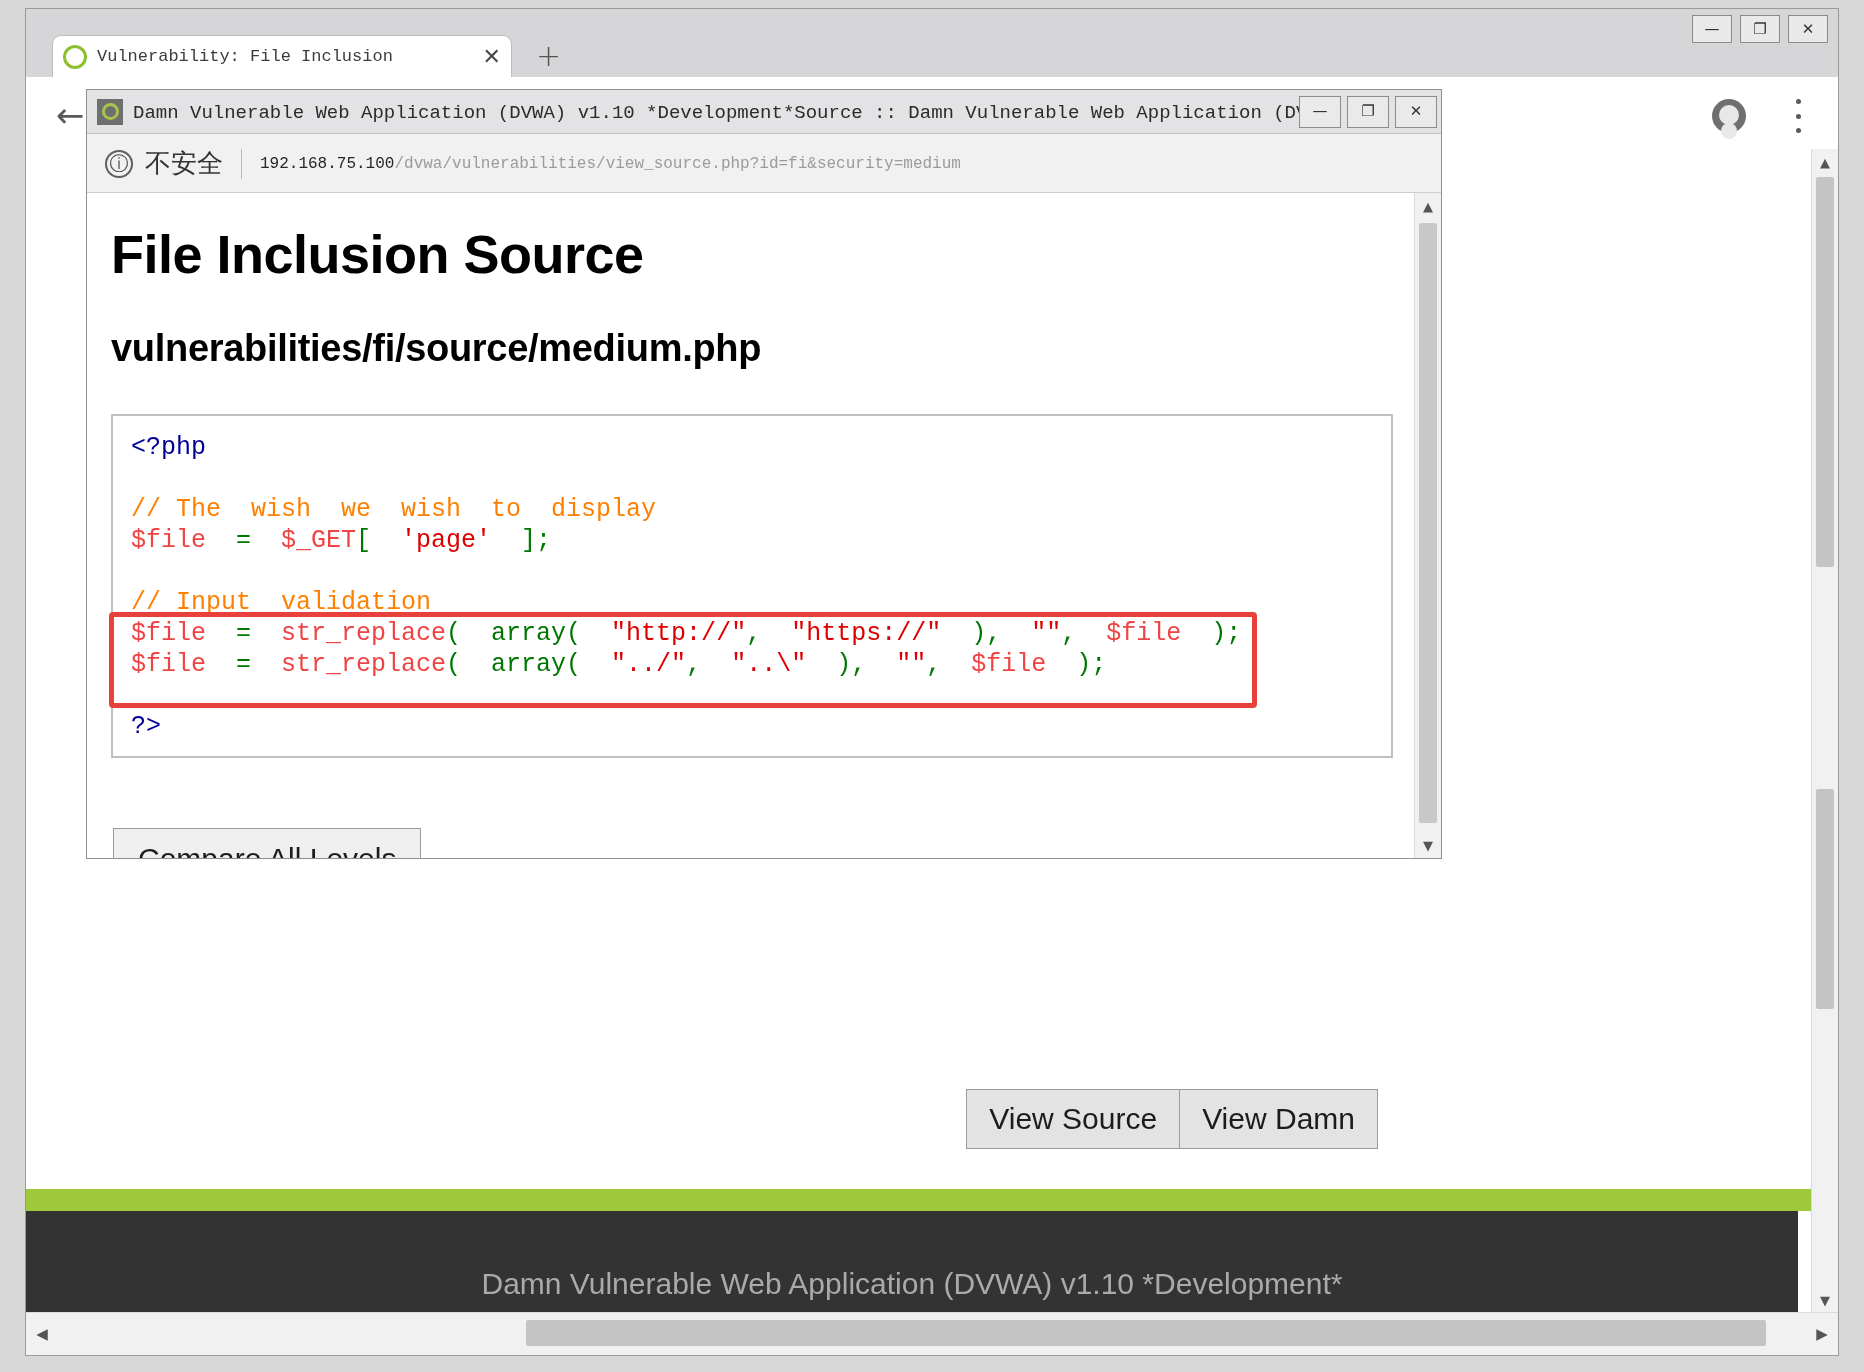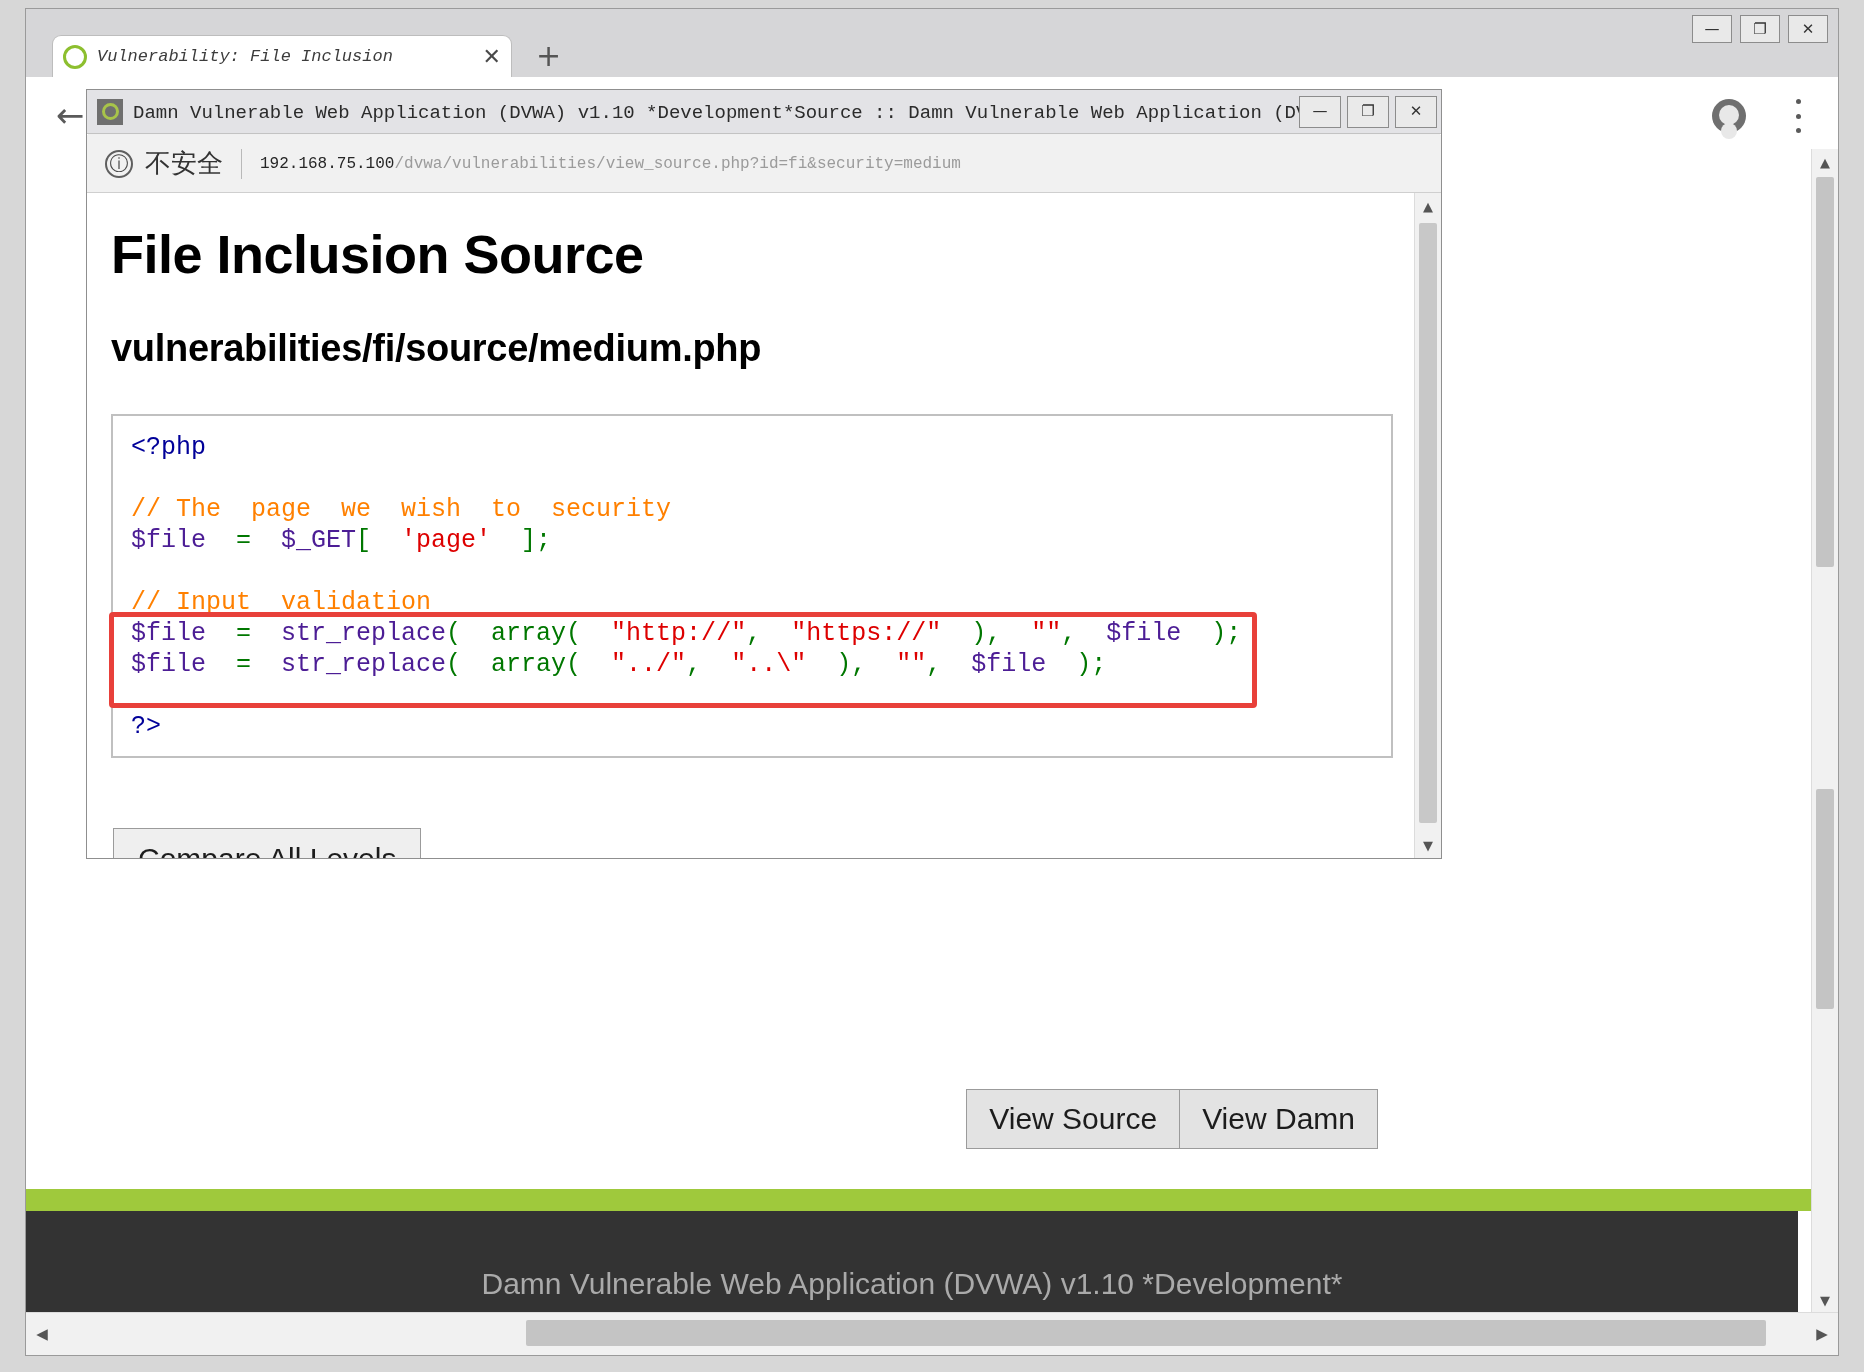--- a/index.html
+++ b/index.html
@@ -19,21 +19,21 @@
   .chrome-topbar{
     position:absolute;left:0;top:0;width:100%;height:68px;
     background:#d6d6d8;
   }
   .win-btns{position:absolute;right:10px;top:6px;display:flex;gap:8px;}
   .win-btn{
     width:38px;height:26px;border:1px solid #8c8c8c;background:#e9e9e9;
     display:flex;align-items:center;justify-content:center;
     font-size:15px;color:#333;font-family:"DejaVu Sans", sans-serif;line-height:1;
   }
-  .tabstrip{position:absolute;left:0;top:26px;height:42px;width:100%;font-style:italic;}
+  .tabstrip{position:absolute;left:0;top:26px;height:42px;width:100%;}
   .tab{
     position:absolute;left:26px;top:0;width:460px;height:42px;
     background:#ffffff;border-top-left-radius:9px;border-top-right-radius:9px;
     border:1px solid #bdbdbd;border-bottom:none;box-sizing:border-box;
     display:flex;align-items:center;padding:0 10px;
   }
   .tab-favicon{
     width:24px;height:24px;border-radius:50%;
     background:#ffffff;border:3px solid #8dbf2f;box-sizing:border-box;
     margin-right:10px;flex:0 0 auto;
@@ -197,21 +197,21 @@
   .codebox{
     position:relative;margin:44px 22px 0 0;border:2px solid #c0c0c0;background:#ffffff;
     padding:16px 18px 14px 18px;
   }
   pre.code{
     margin:0;font-family:"Liberation Mono", monospace;font-size:25px;line-height:31px;
     white-space:pre;color:#000000;
   }
   .c-php{color:#000099;}
   .c-cmt{color:#ff8000;}
-  .c-var{color:#4c1d95;}
+  .c-var{color:#ef4444;}
   .c-kw{color:#007700;}
   .c-str{color:#dd0000;}
   .redbox{
     position:absolute;left:-4px;top:196px;width:1148px;height:96px;
     border:5px solid #e8403a;border-radius:4px;box-sizing:border-box;pointer-events:none;
   }
   .compare-btn{
     margin:70px 0 0 2px;background:#efefef;border:1px solid #9b9b9b;
     padding:12px 24px;font-size:30px;color:#1c1c1c;font-family:"Liberation Sans", sans-serif;
     display:inline-block;line-height:1.2;
@@ -311,21 +311,21 @@
       </div>
 
       <div class="popup-body">
         <div class="popup-content">
           <div class="h1">File Inclusion Source</div>
           <div class="h2">vulnerabilities/fi/source/medium.php</div>
 
           <div class="codebox">
             <pre class="code" id="code-target"><span class="c-php">&lt;?php</span>
 <span></span>
-<span class="c-cmt">// The  page  we  wish  to  security</span>
+<span class="c-cmt">// The  wish  we  wish  to  display</span>
 <span class="c-var">$file</span><span class="c-kw">  =  </span><span class="c-var">$_GET</span><span class="c-kw">[  </span><span class="c-str">'page'</span><span class="c-kw">  ];</span>
 <span></span>
 <span class="c-cmt">// Input  validation</span>
 <span class="c-var">$file</span><span class="c-kw">  =  </span><span class="c-var">str_replace</span><span class="c-kw">(  </span><span class="c-kw">array</span><span class="c-kw">(  </span><span class="c-str">"http://"</span><span class="c-kw">,  </span><span class="c-str">"https://"</span><span class="c-kw">  ),  </span><span class="c-str">""</span><span class="c-kw">,  </span><span class="c-var">$file</span><span class="c-kw">  );</span>
 <span class="c-var">$file</span><span class="c-kw">  =  </span><span class="c-var">str_replace</span><span class="c-kw">(  </span><span class="c-kw">array</span><span class="c-kw">(  </span><span class="c-str">"../"</span><span class="c-kw">,  </span><span class="c-str">"..\"</span><span class="c-kw">  ),  </span><span class="c-str">""</span><span class="c-kw">,  </span><span class="c-var">$file</span><span class="c-kw">  );</span>
 <span></span>
 <span class="c-php">?&gt;</span></pre>
             <div class="redbox"></div>
           </div>
 

